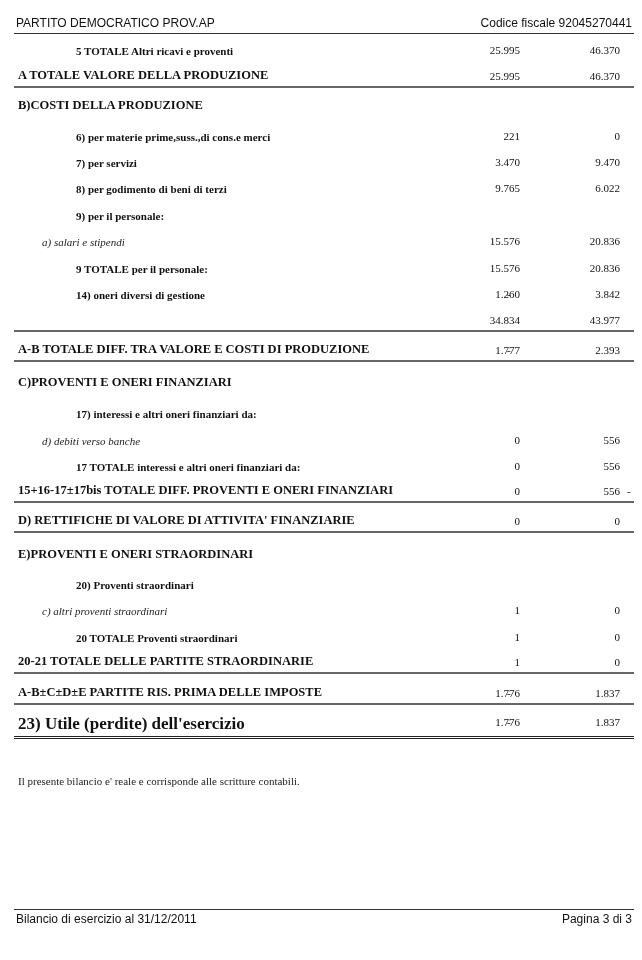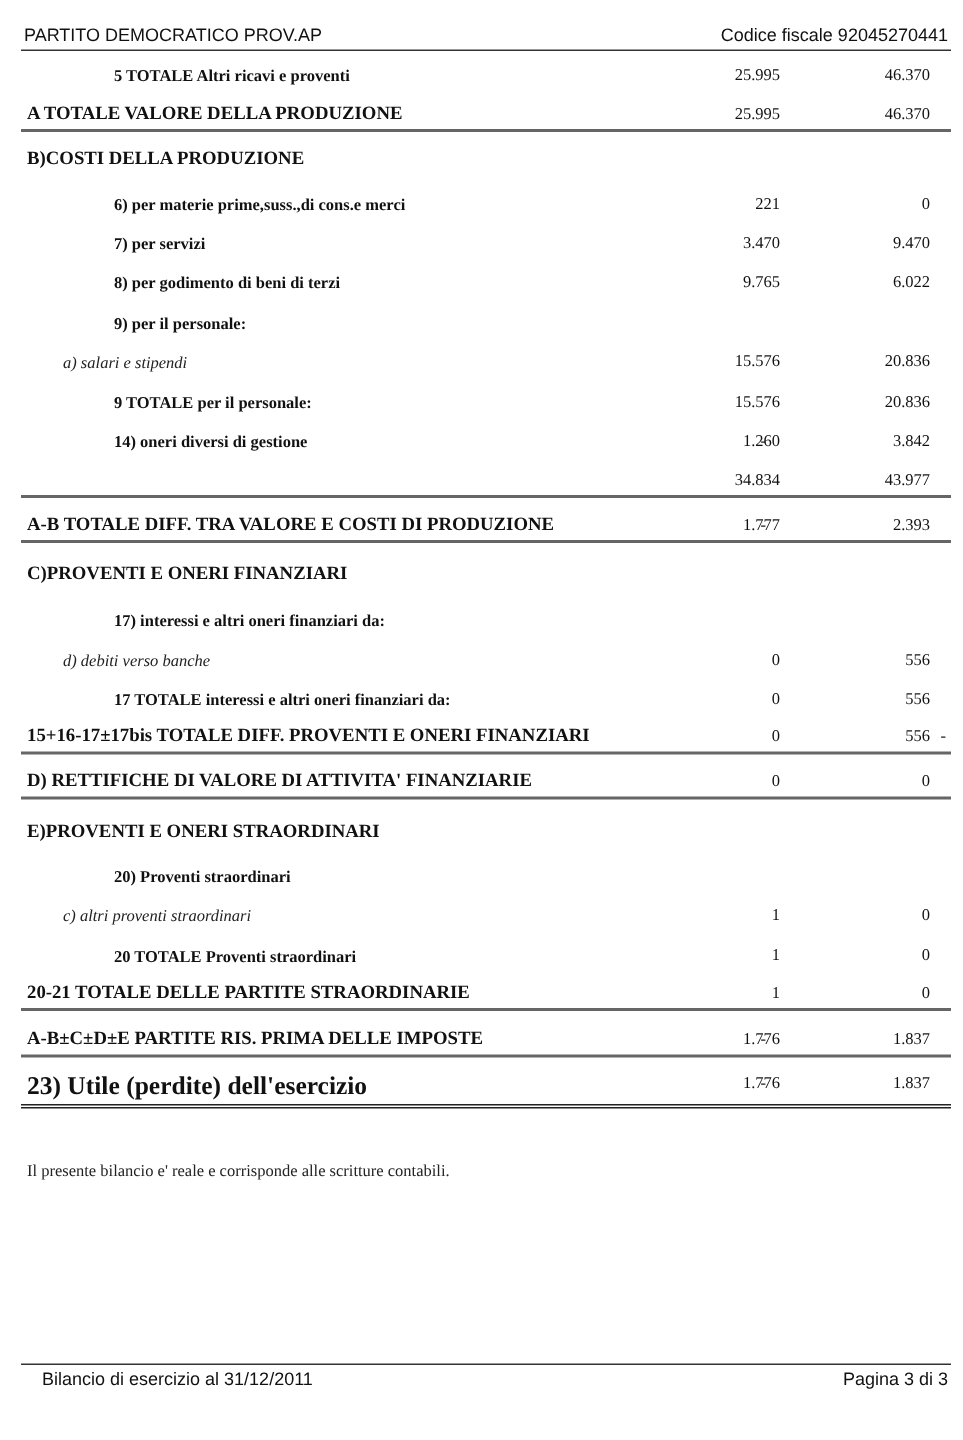--- a/index.html
+++ b/index.html
@@ -32,21 +32,21 @@
 
     .note {
       position: absolute; left: 18px; top: 775px;
       font-family: "Liberation Serif", serif; font-size: 11px; color: #222;
     }
     .footer {
       position: absolute; left: 14px; top: 909px; width: 620px; height: 18px;
       border-top: 1px solid #333;
       font-family: "Liberation Sans", sans-serif; font-size: 12px; color: #111;
     }
-    .footer .left { position: absolute; left: 2px; top: 2px; margin-left: 12px; }
+    .footer .left { position: absolute; left: 2px; top: 2px; }
     .footer .right { position: absolute; right: 2px; top: 2px; }
   </style>
 </head>
 <body>
 
 <div class="header">
   <span class="left">PARTITO DEMOCRATICO PROV.AP</span>
   <span class="right">Codice fiscale 92045270441</span>
 </div>
 

